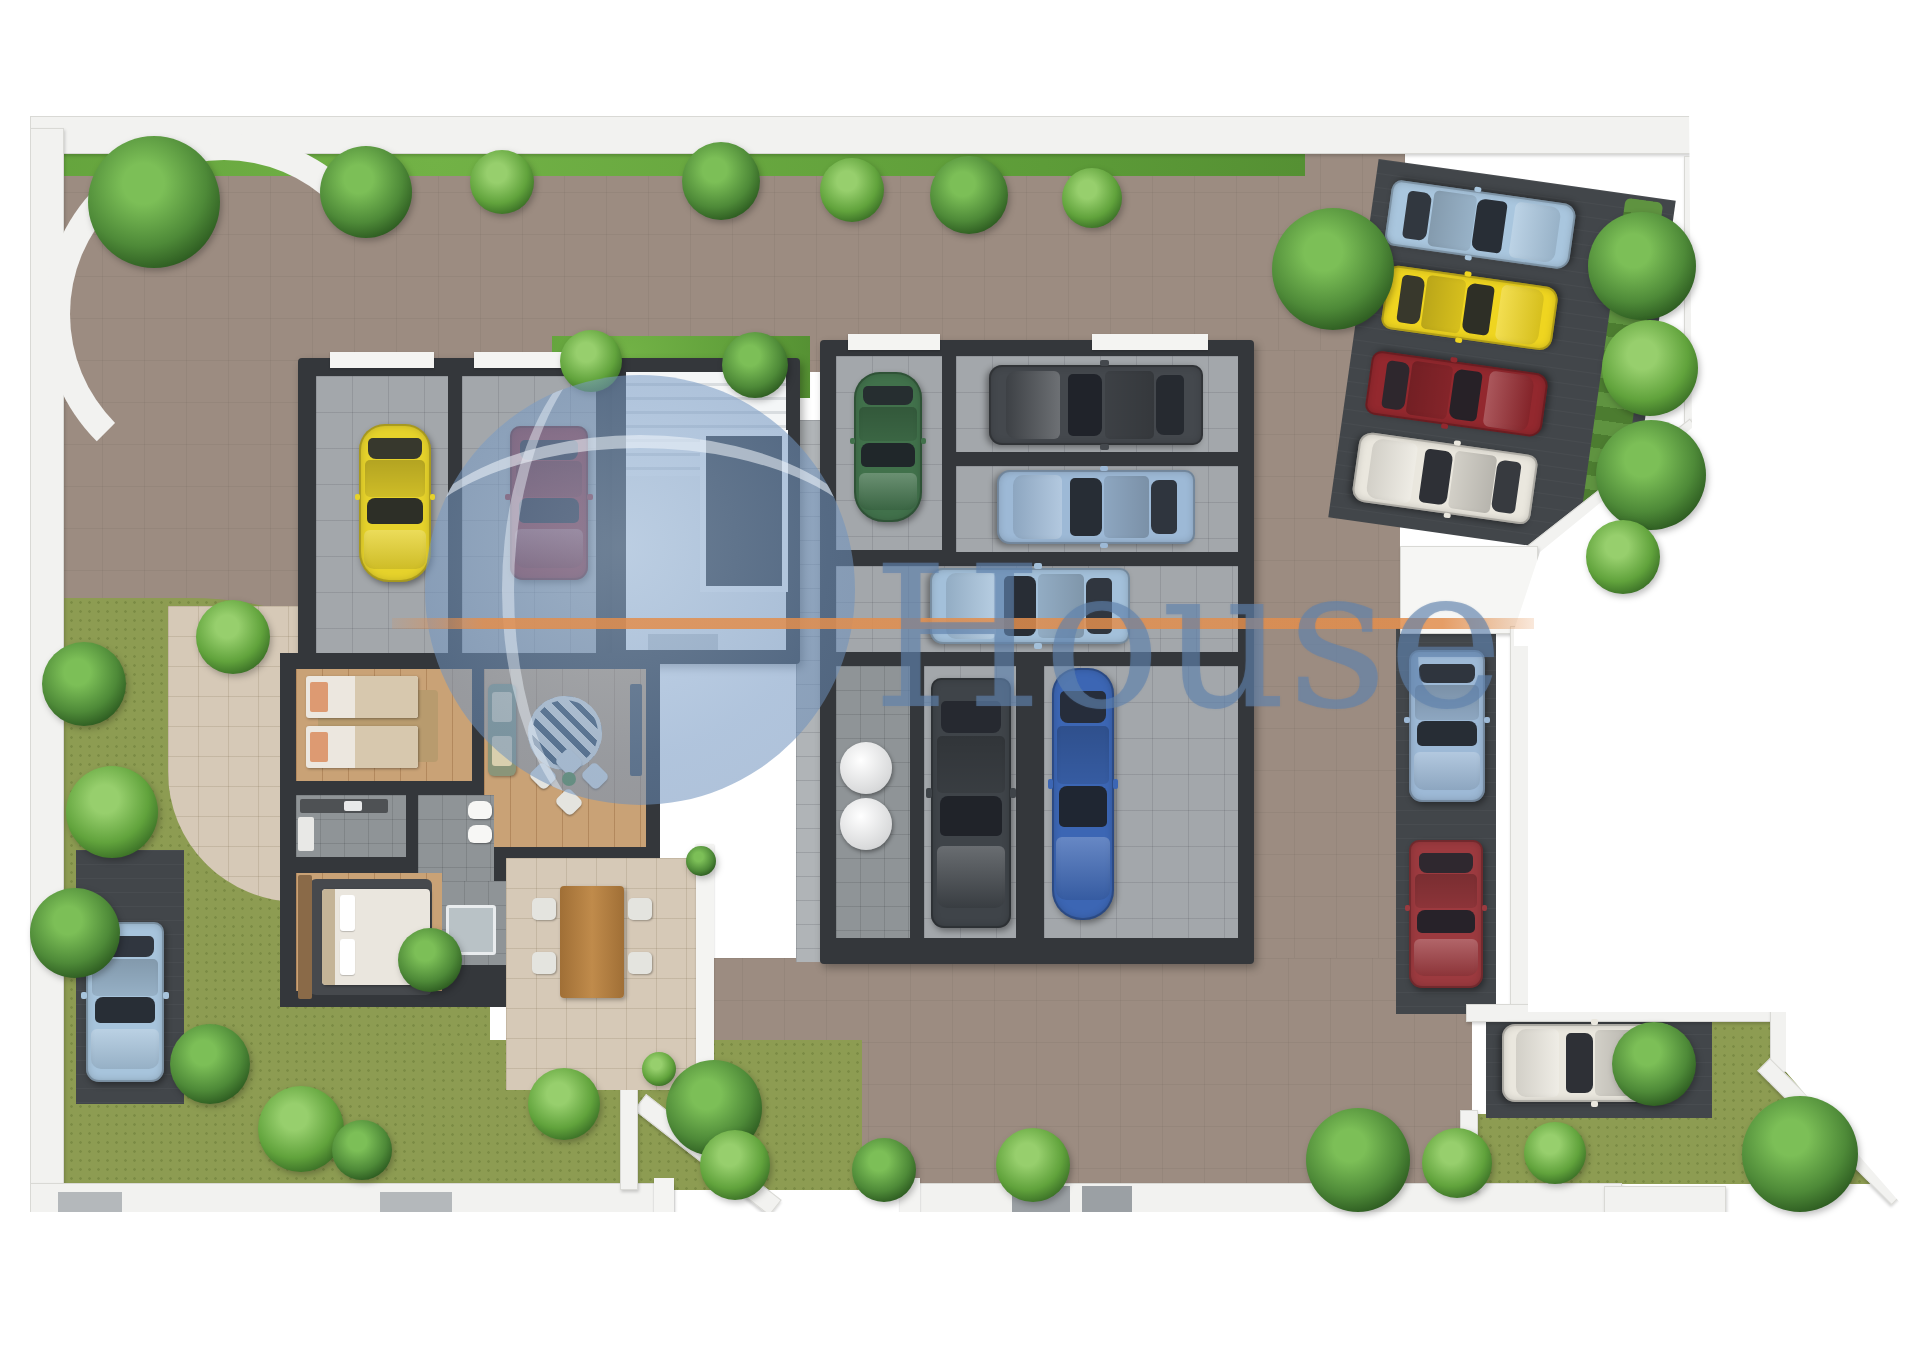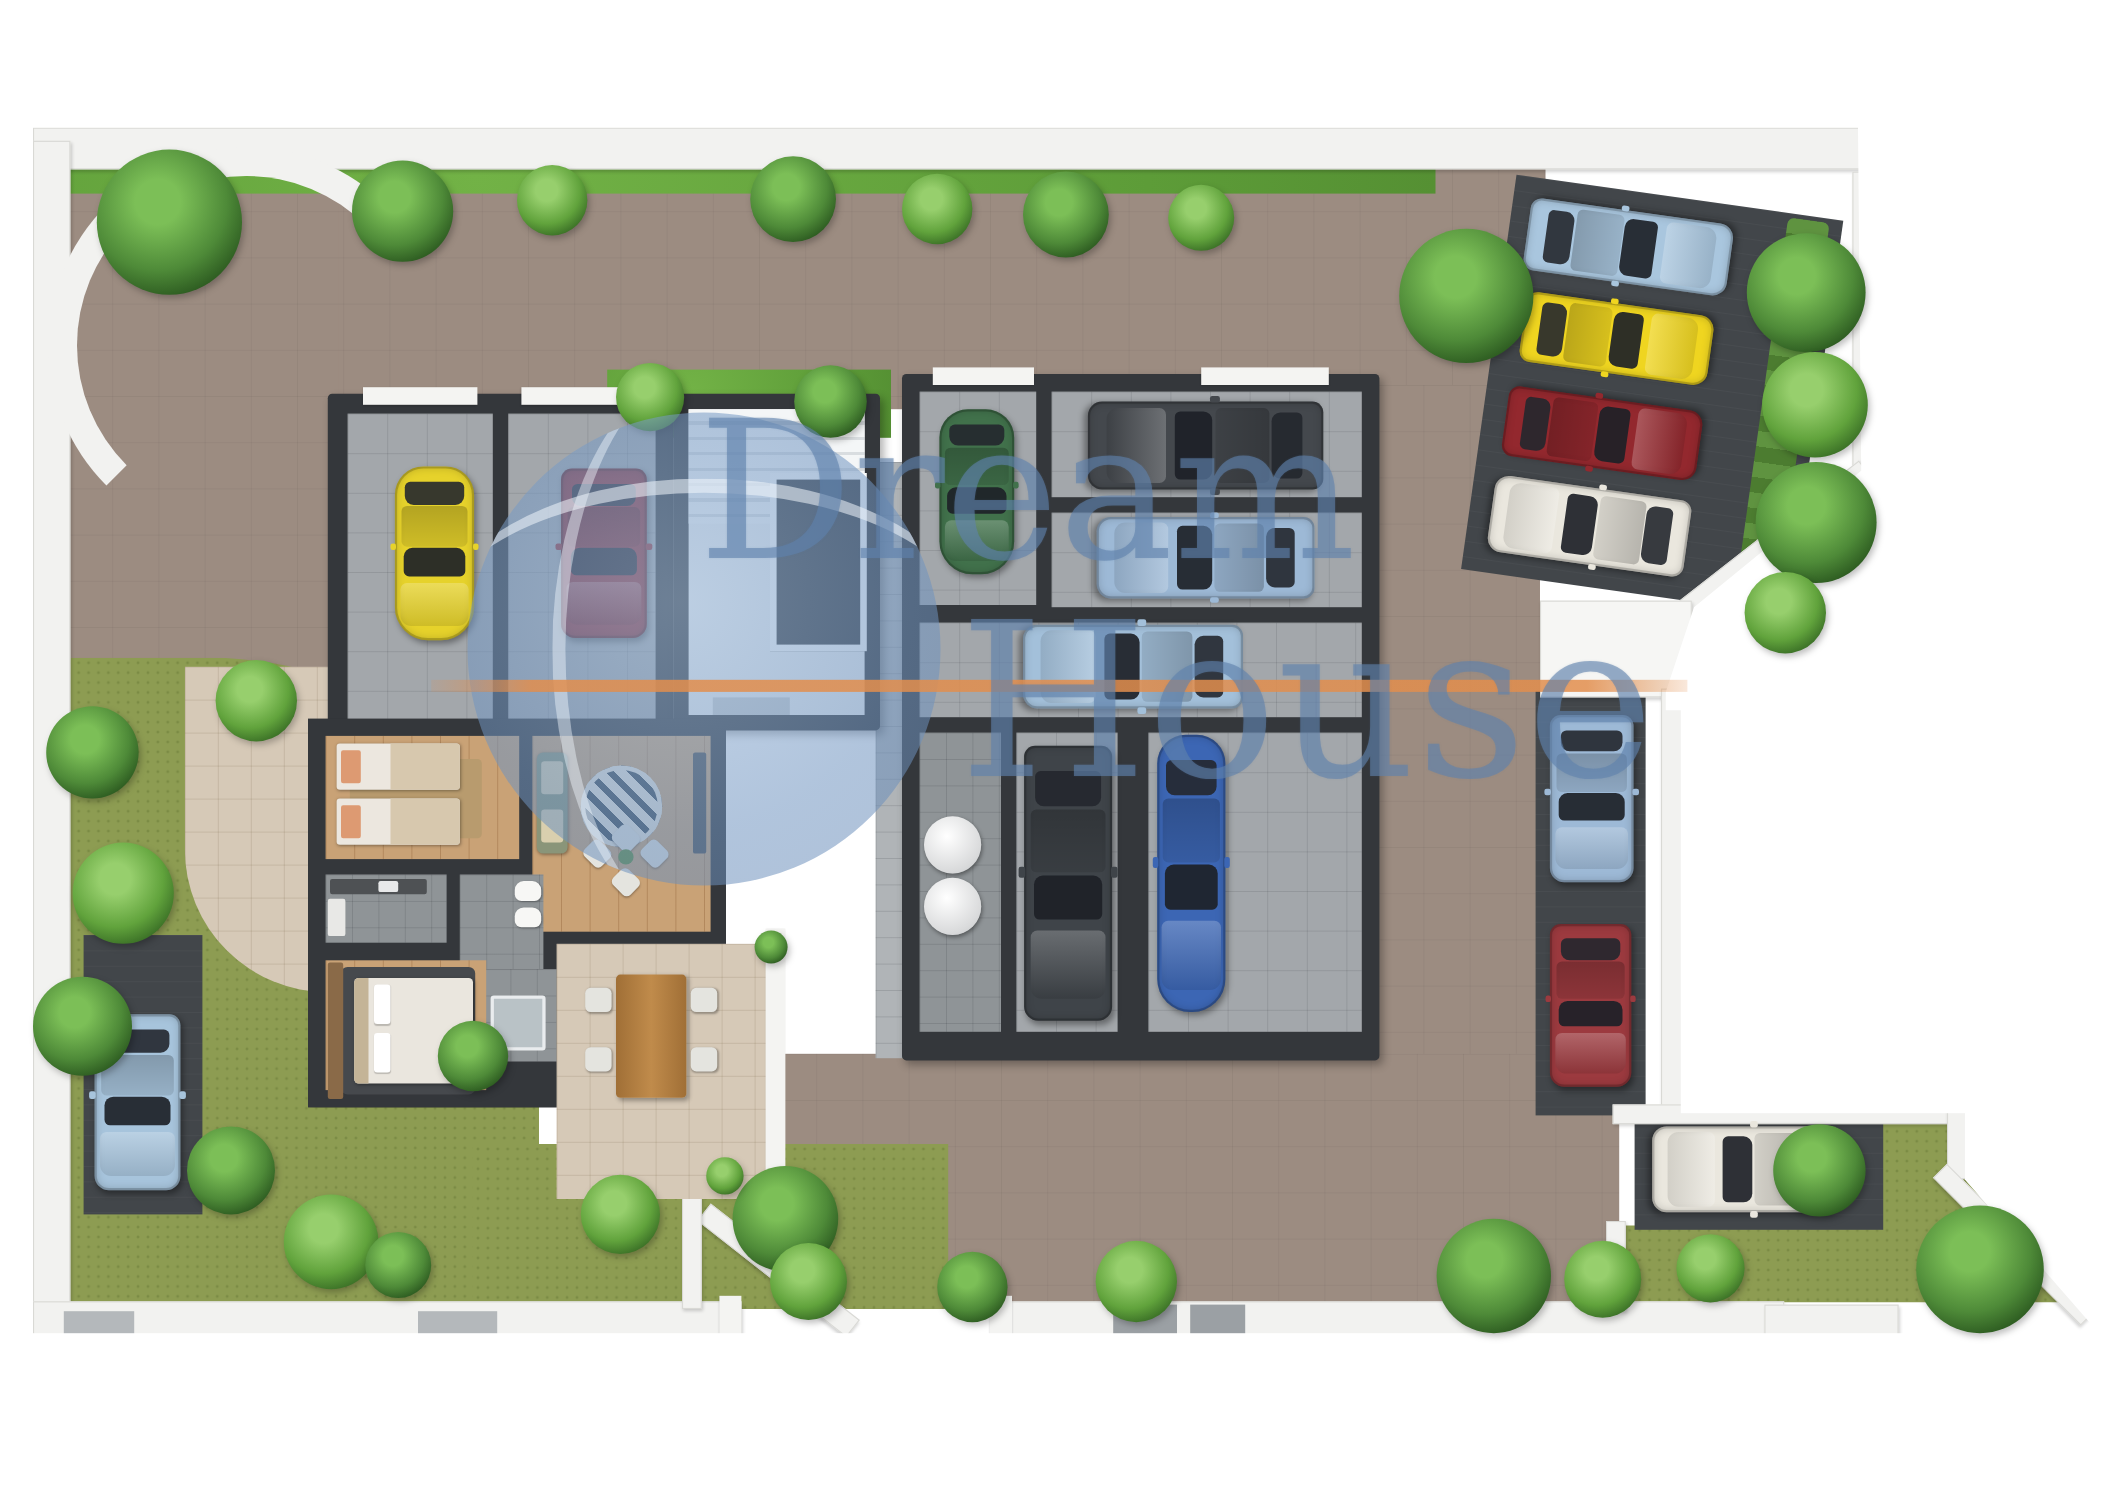--- a/index.html
+++ b/index.html
@@ -348,18 +348,17 @@
   <div class="tree" style="left:1742px;top:1096px;width:116px;height:116px;z-index:9;"></div>
   <div class="tree lt" style="left:1524px;top:1122px;width:62px;height:62px;z-index:9;"></div>
   <div class="tree" style="left:686px;top:846px;width:30px;height:30px;z-index:9;"></div>
   <div class="tree lt" style="left:642px;top:1052px;width:34px;height:34px;z-index:9;"></div>
 
   <div class="abs wm" style="left:0;top:0;width:1920px;height:1358px;z-index:10;">
     <div class="globe" style="left:425px;top:375px;width:430px;height:430px;">
       <div class="arc1"></div>
         <div class="arc2"></div>
     </div>
-    <div class="wm-word" style="left:635px;top:360px;font-size:175px;">Dream</div>
     <div class="oline" style="left:392px;top:618px;width:1142px;height:11px;"></div>
     <div class="wm-word" style="left:872px;top:540px;font-size:196px;">House</div>
   </div>
 
 </div>
 
 </body></html>

